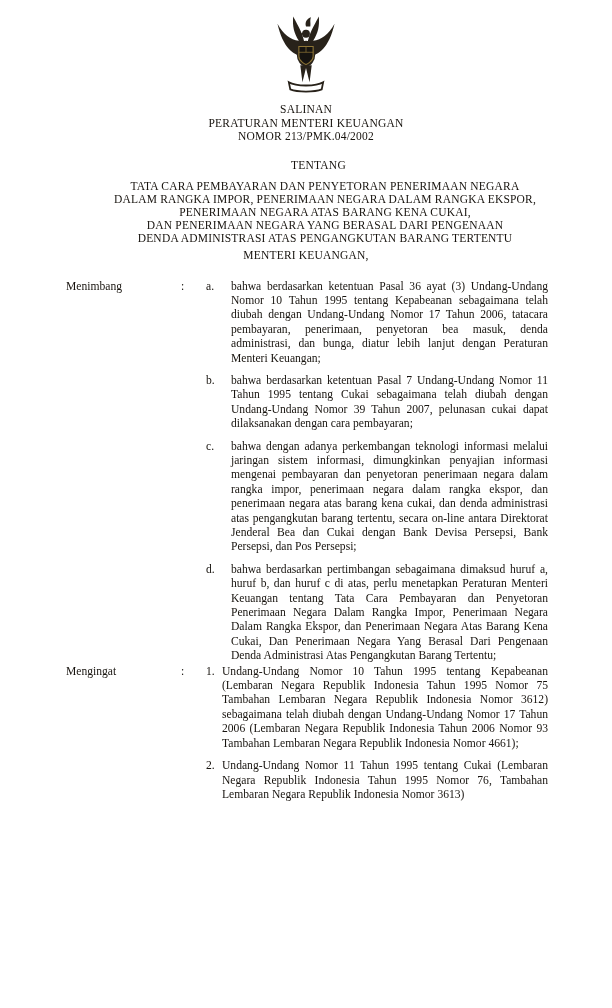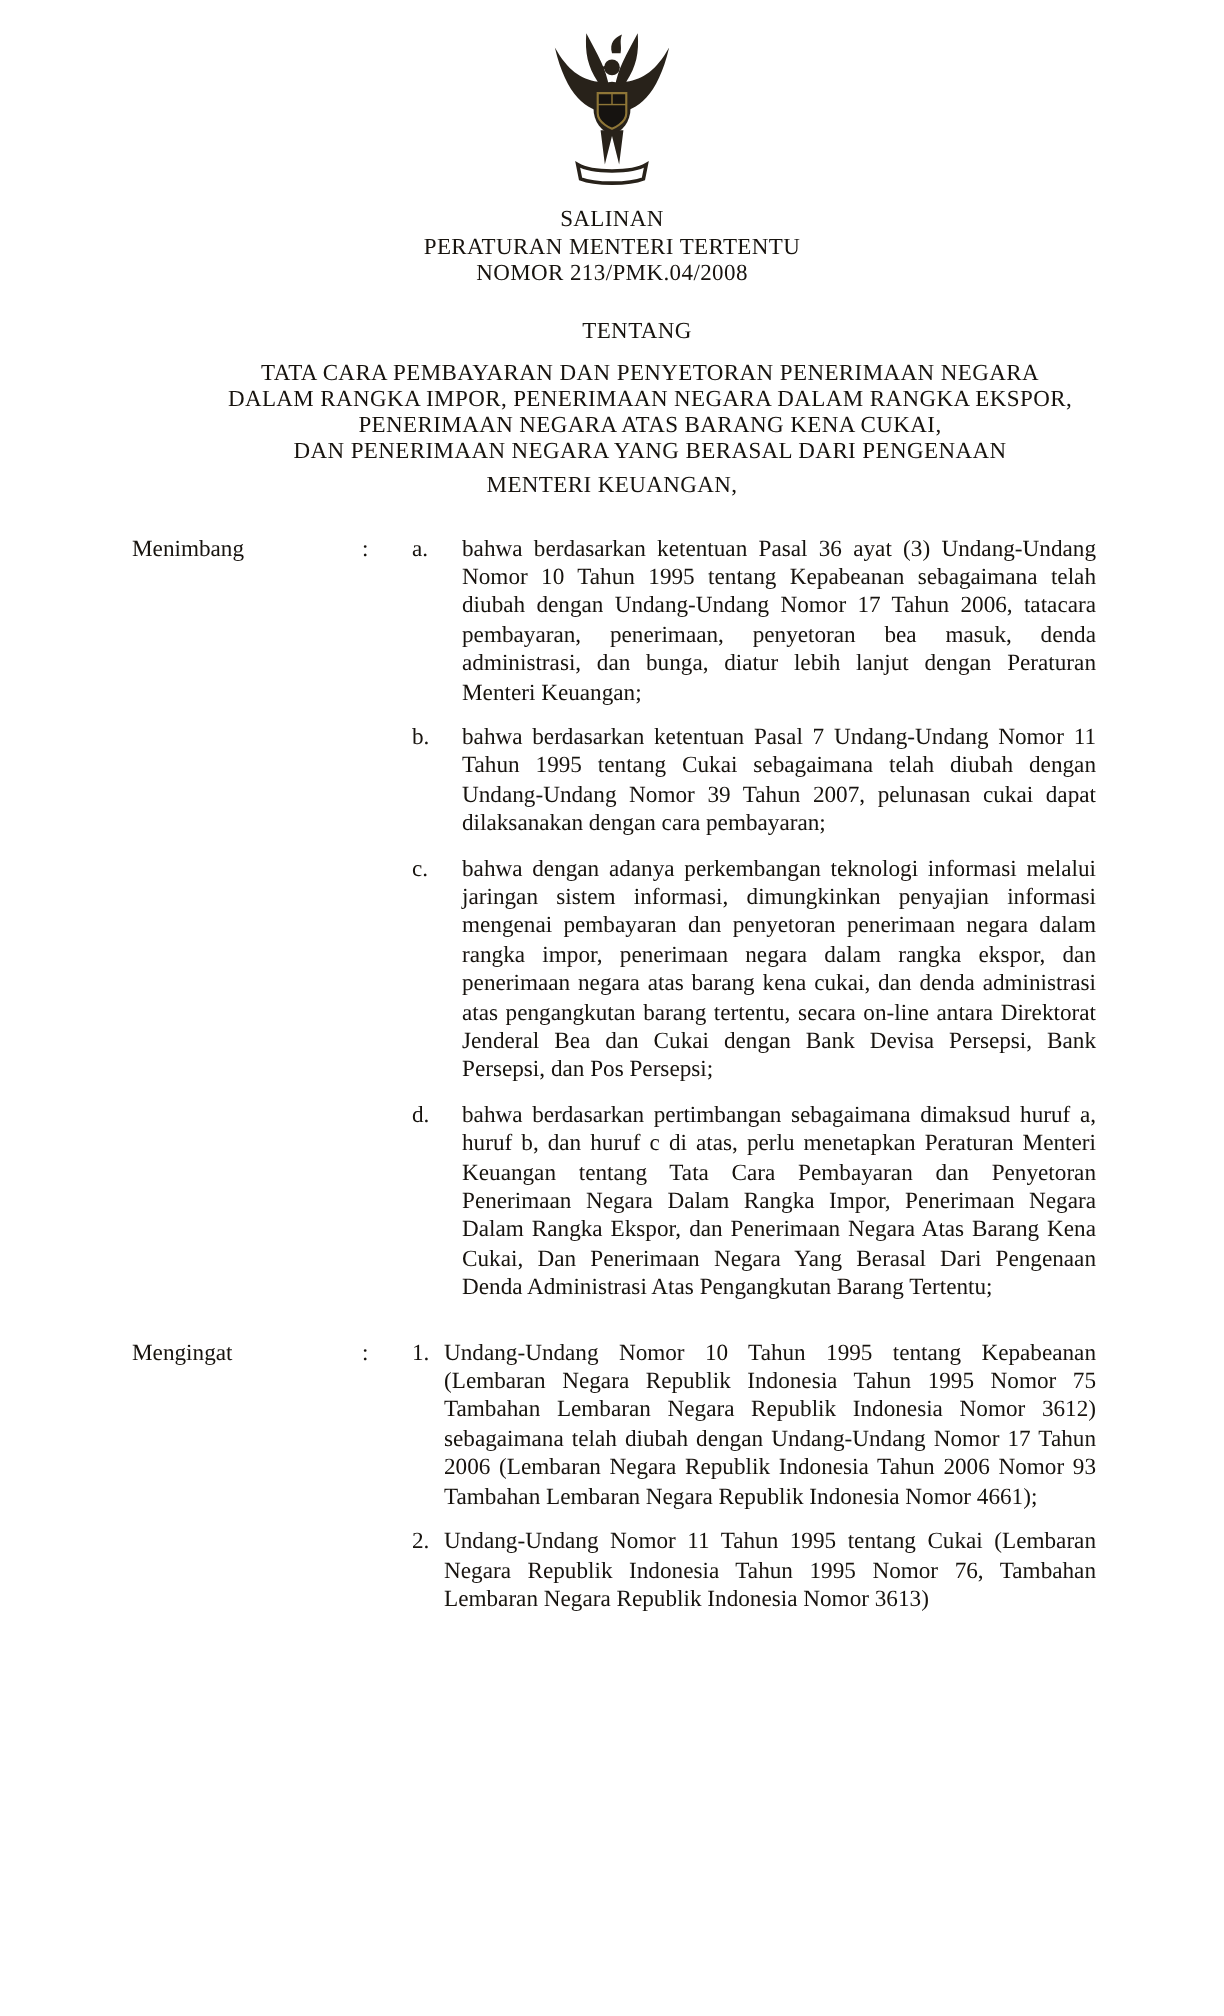--- a/index.html
+++ b/index.html
@@ -30,21 +30,21 @@
   .h-tentang { margin-top: 15px; padding-left: 25px; }
   .subject-block { margin-top: 8px; }
   .subject-block .h-line { line-height: 13px; padding-left: 38px; }
   .h-issuer { margin-top: 4px; }
 
   .body-block {
     margin: 17px 64px 0 66px;
     font-size: 11.6px;
     line-height: 14.4px;
   }
-  .section { display: flex; align-items: flex-start; margin-top: 18px; }
+  .section { display: flex; align-items: flex-start; margin-top: 1px; }
   .section:first-child { margin-top: 10px; }
   .sec-label { width: 115px; flex: 0 0 115px; }
   .sec-colon { width: 25px; flex: 0 0 25px; }
   .sec-items { flex: 1; }
   .item { display: flex; align-items: flex-start; margin-top: 8px; }
   .item:first-child { margin-top: 0; }
   .item .marker { flex: 0 0 25px; width: 25px; }
   .section.numbered .item .marker { flex: 0 0 16px; width: 16px; }
   .item .text { flex: 1; text-align: justify; }
 </style>
@@ -68,28 +68,29 @@
         <path d="M50 54 h20 v14 c0 7 -10 11 -10 11 s-10 -4 -10 -11 Z" fill="#161310" stroke="#8f7637" stroke-width="1.5"></path>
         <line x1="50" y1="62" x2="70" y2="62" stroke="#8f7637" stroke-width="1"></line>
         <line x1="60" y1="54" x2="60" y2="62" stroke="#8f7637" stroke-width="1"></line>
         <path d="M36 104 C46 110 74 110 84 104 L82 114 C72 118 48 118 38 114 Z" fill="#ffffff" stroke="#28221a" stroke-width="2.5"></path>
       </svg>
     </span>
   </div>
 
   <div class="header">
     <div class="h-line h-copy">SALINAN</div>
-    <div class="h-line">PERATURAN MENTERI TERTENTU</div>
-    <div class="h-line">NOMOR 213/PMK.04/2008</div>
+    <div class="h-line">PERATURAN MENTERI KEUANGAN</div>
+    <div class="h-line">NOMOR 213/PMK.04/2002</div>
     <div class="h-line h-tentang">TENTANG</div>
     <div class="subject-block">
       <div class="h-line">TATA CARA PEMBAYARAN DAN PENYETORAN PENERIMAAN NEGARA</div>
       <div class="h-line">DALAM RANGKA IMPOR, PENERIMAAN NEGARA DALAM RANGKA EKSPOR,</div>
       <div class="h-line">PENERIMAAN NEGARA ATAS BARANG KENA CUKAI,</div>
       <div class="h-line">DAN  PENERIMAAN NEGARA YANG BERASAL DARI PENGENAAN</div>
+      <div class="h-line">DENDA ADMINISTRASI ATAS PENGANGKUTAN BARANG TERTENTU</div>
     </div>
     <div class="h-line h-issuer">MENTERI KEUANGAN,</div>
   </div>
 
   <div class="body-block">
 
     <div class="section">
       <div class="sec-label">Menimbang</div>
       <div class="sec-colon">:</div>
       <div class="sec-items">

